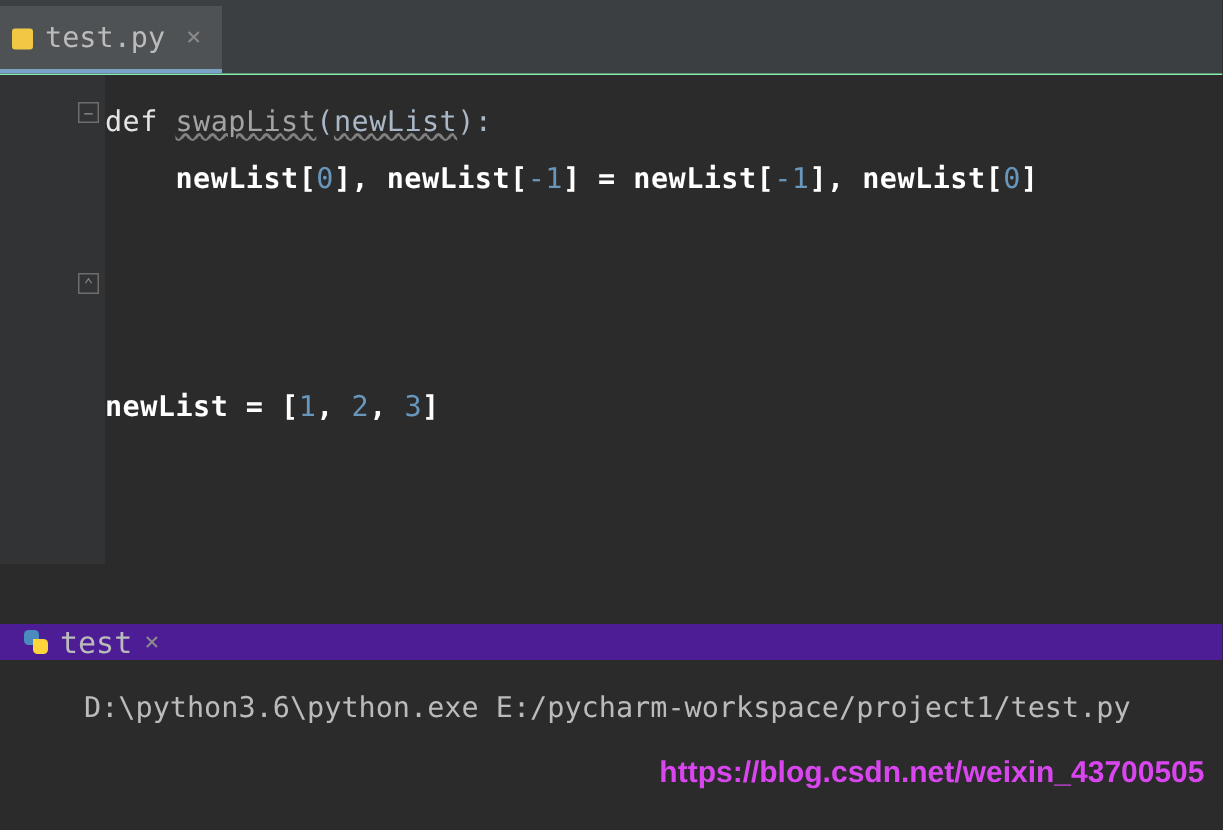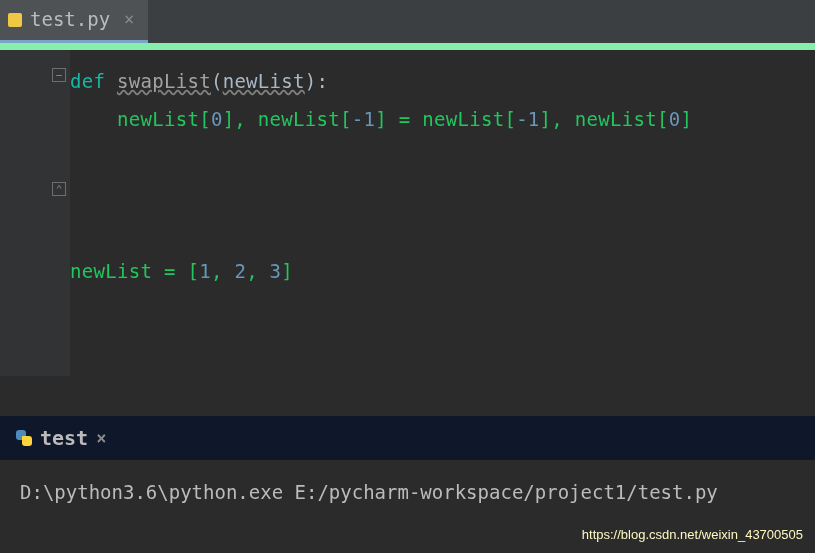--- a/index.html
+++ b/index.html
@@ -10,21 +10,21 @@
       font-family: 'Consolas', 'Monaco', monospace;
       font-size: 18px;
       overflow: hidden;
       color: #a9b7c6;
     }
     .tab-bar {
       height: 50px;
       background: #3c3f41;
       display: flex;
       align-items: flex-end;
-      border-bottom: 7px solid #86efac;
+      border-bottom: 1px solid #86efac;
     }
     .tab {
       background: #4e5254;
       padding: 10px 14px;
       display: flex;
       align-items: center;
       gap: 8px;
       border-bottom: 3px solid #7aa3c7;
       color: #bbbbbb;
       font-size: 19px;
@@ -65,39 +65,38 @@
       font-size: 11px;
       color: #888;
     }
     .code-content {
       padding: 12px 0 0 0;
       line-height: 38px;
       font-size: 19px;
       letter-spacing: 0.3px;
     }
     .code-line { white-space: pre; }
-    .k { color: #14b8a6; }
+    .k { color: #e5e5e5; }
     .fn { color: #a3a3a3; text-decoration: underline wavy #808080; }
     .param { color: #a9b7c6; text-decoration: underline wavy #808080; }
     .n { color: #6897bb; }
     .p { color: #a9b7c6; }
-    .id { color: #22c55e; }
+    .id { color: #ffffff; font-weight: bold; }
     
     .divider-gap {
       height: 40px;
       background: #2b2b2b;
     }
     
     .run-tab-bar {
-      height: 44px;
-      background: #0f172a;
+      height: 24px;
+      background: #4c1d95;
       display: flex;
       align-items: center;
       padding-left: 6px;
-      font-weight: bold;
     }
     .run-tab {
       display: flex;
       align-items: center;
       gap: 8px;
       color: #bbbbbb;
       font-size: 20px;
       padding: 6px 10px;
     }
     .py-icon {
@@ -126,29 +125,31 @@
     }
     .run-close { color: #8a8a8a; font-size: 17px; }
     
     .console-area {
       background: #2b2b2b;
       padding: 14px 20px;
       font-size: 19px;
       line-height: 36px;
       position: relative;
       height: 97px;
+      margin-left: 36px;
     }
     .console-line { white-space: pre; color: #bbbbbb; }
     .watermark {
       position: absolute;
       right: 12px;
       bottom: 4px;
-      color: #fef9c3;
-      font-size: 13px;
+      color: #d946ef;
+      font-size: 20px;
       font-family: Arial, sans-serif;
+      font-weight: bold;
     }
   </style>
 </head>
 <body>
 
 <div class="tab-bar">
   <div class="tab">
     <span class="tab-icon"></span>
     <span>test.py</span>
     <span class="tab-close">×</span>

